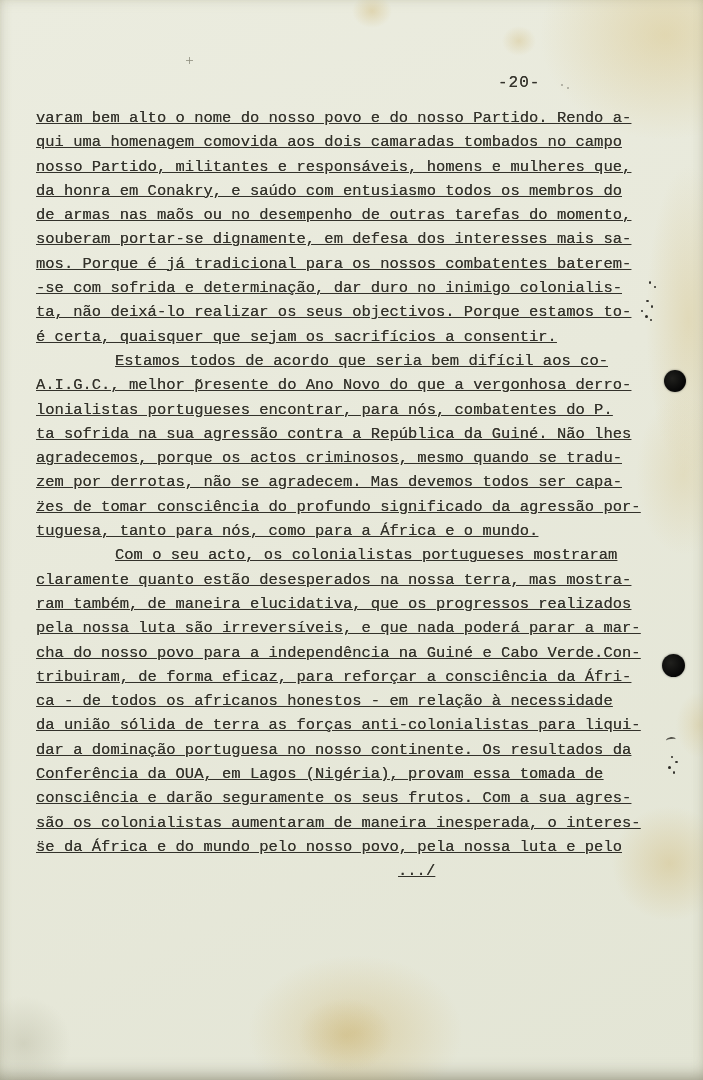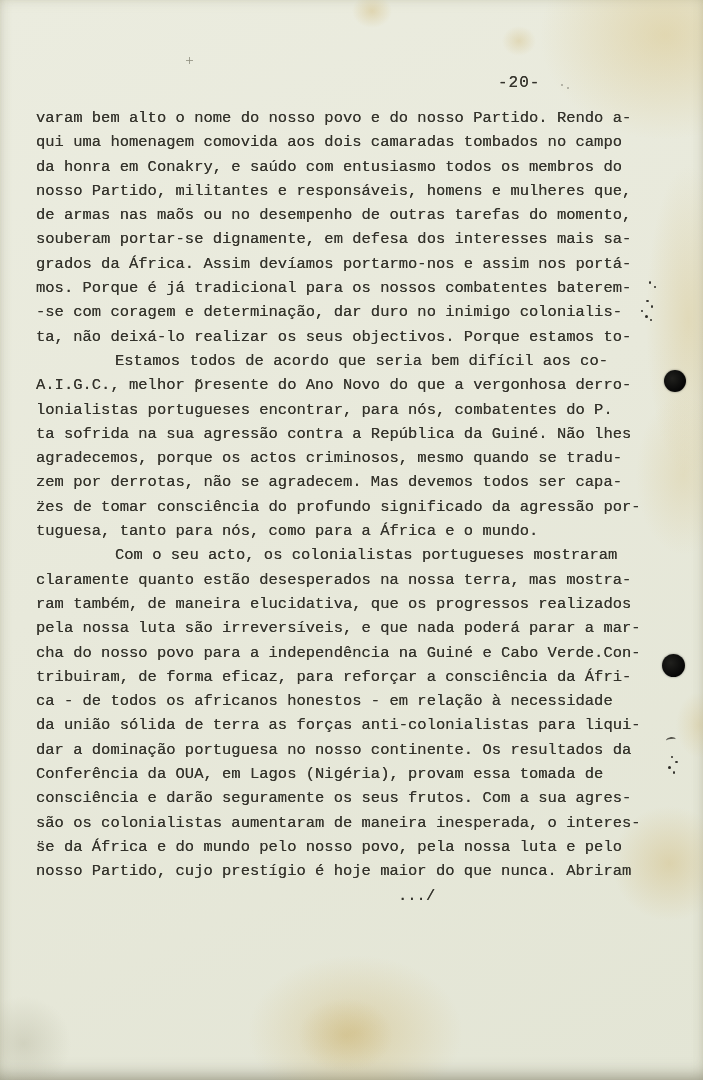--- a/index.html
+++ b/index.html
@@ -35,20 +35,21 @@
     text-shadow:0 0 0.5px rgba(50,48,40,0.8);
   }
   .pn-dot{position:absolute;background:#8a887c;border-radius:50%;opacity:0.75;}
   .pn-dot1{left:561px;top:84px;width:2px;height:2px;}
   .pn-dot2{left:567px;top:87px;width:2px;height:2px;}
 
   .text-block{
     position:absolute;left:36px;top:106px;width:630px;
     color:#33322b;
     text-shadow:0 0 0.5px rgba(50,48,40,0.78);
+    text-decoration:underline;
   }
   .line{
     display:block;white-space:pre;
     font-size:15.5px;line-height:24.3px;height:24.3px;
   }
   .para.indented .line:first-child{text-indent:79px;}
   .continuation{
     display:block;font-size:15.5px;line-height:24.3px;height:24.3px;
     padding-left:362px;white-space:pre;
   }
@@ -101,28 +102,28 @@
   <div class="pn-dot pn-dot2"></div>
 
   <div class="plus-mark-h"></div>
   <div class="plus-mark-v"></div>
 
   <div class="text-block">
 
     <div class="para">
       <span class="line">varam bem alto o nome do nosso povo e do nosso Partido. Rendo a-</span>
       <span class="line">qui uma homenagem comovida aos dois camaradas tombados no campo</span>
+      <span class="line">nosso Partido, militantes e responsáveis, homens e mulheres que,</span>
       <span class="line">da honra em Conakry, e saúdo com entusiasmo todos os membros do</span>
-      <span class="line">nosso Partido, militantes e responsáveis, homens e mulheres que,</span>
       <span class="line">de armas nas maõs ou no desempenho de outras tarefas do momento,</span>
       <span class="line">souberam portar-se dignamente, em defesa dos interesses mais sa-</span>
-      <span class="line">grados da África. Assim devíamos portarmo-nos e assim nos portá-</span>
       <span class="line">mos. Porque é já tradicional para os nossos combatentes baterem-</span>
-      <span class="line">-se com coragem e determinação, dar duro no inimigo colonialis-</span>
+      <span class="line">-se com sofrida e determinação, dar duro no inimigo colonialis-</span>
       <span class="line">ta, não deixá-lo realizar os seus objectivos. Porque estamos to-</span>
+      <span class="line">é certa, quaisquer que sejam os sacrifícios a consentir.</span>
     </div>
 
     <div class="para indented">
       <span class="line">Estamos todos de acordo que seria bem difícil aos co-</span>
       <span class="line">A.I.G.C., melhor p̃resente do Ano Novo do que a vergonhosa derro-</span>
       <span class="line">lonialistas portugueses encontrar, para nós, combatentes do P.</span>
       <span class="line">ta sofrida na sua agressão contra a República da Guiné. Não lhes</span>
       <span class="line">agradecemos, porque os actos criminosos, mesmo quando se tradu-</span>
       <span class="line">zem por derrotas, não se agradecem. Mas devemos todos ser capa-</span>
       <span class="line">z̈es de tomar consciência do profundo significado da agressão por-</span>
@@ -136,21 +137,20 @@
       <span class="line">pela nossa luta são irreversíveis, e que nada poderá parar a mar-</span>
       <span class="line">cha do nosso povo para a independência na Guiné e Cabo Verde.Con-</span>
       <span class="line">tribuiram, de forma eficaz, para reforçar a consciência da Áfri-</span>
       <span class="line">ca - de todos os africanos honestos - em relação à necessidade</span>
       <span class="line">da união sólida de terra as forças anti-colonialistas para liqui-</span>
       <span class="line">dar a dominação portuguesa no nosso continente. Os resultados da</span>
       <span class="line">Conferência da OUA, em Lagos (Nigéria), provam essa tomada de</span>
       <span class="line">consciência e darão seguramente os seus frutos. Com a sua agres-</span>
       <span class="line">são os colonialistas aumentaram de maneira inesperada, o interes-</span>
       <span class="line">s̈e da África e do mundo pelo nosso povo, pela nossa luta e pelo</span>
-      <span class="line">nosso Partido, cujo prestígio é hoje maior do que nunca. Abriram</span>
     </div>
 
     <span class="continuation">.../</span>
   </div>
 
   <div class="hole hole1"></div>
   <div class="hole hole2"></div>
 
   <div class="speck sA1"></div>
   <div class="speck sA2"></div>

